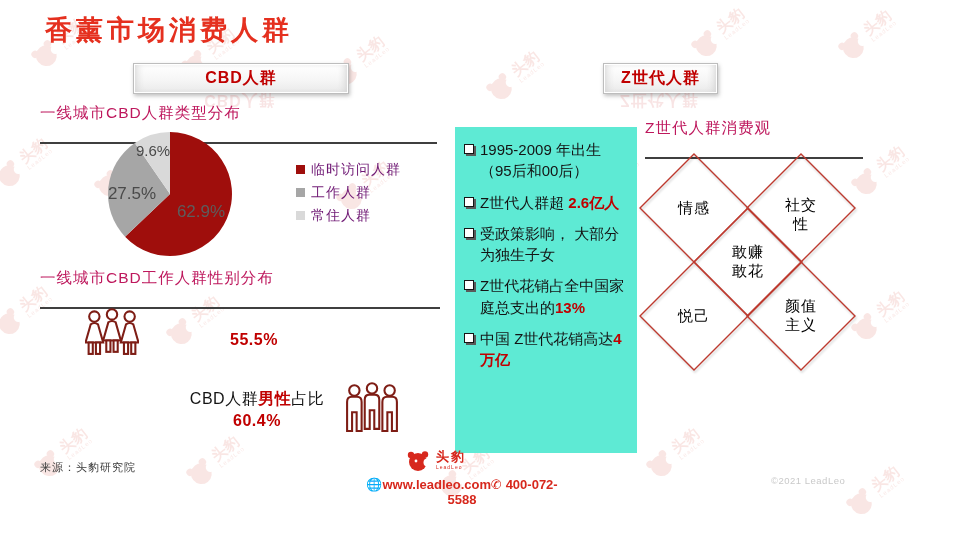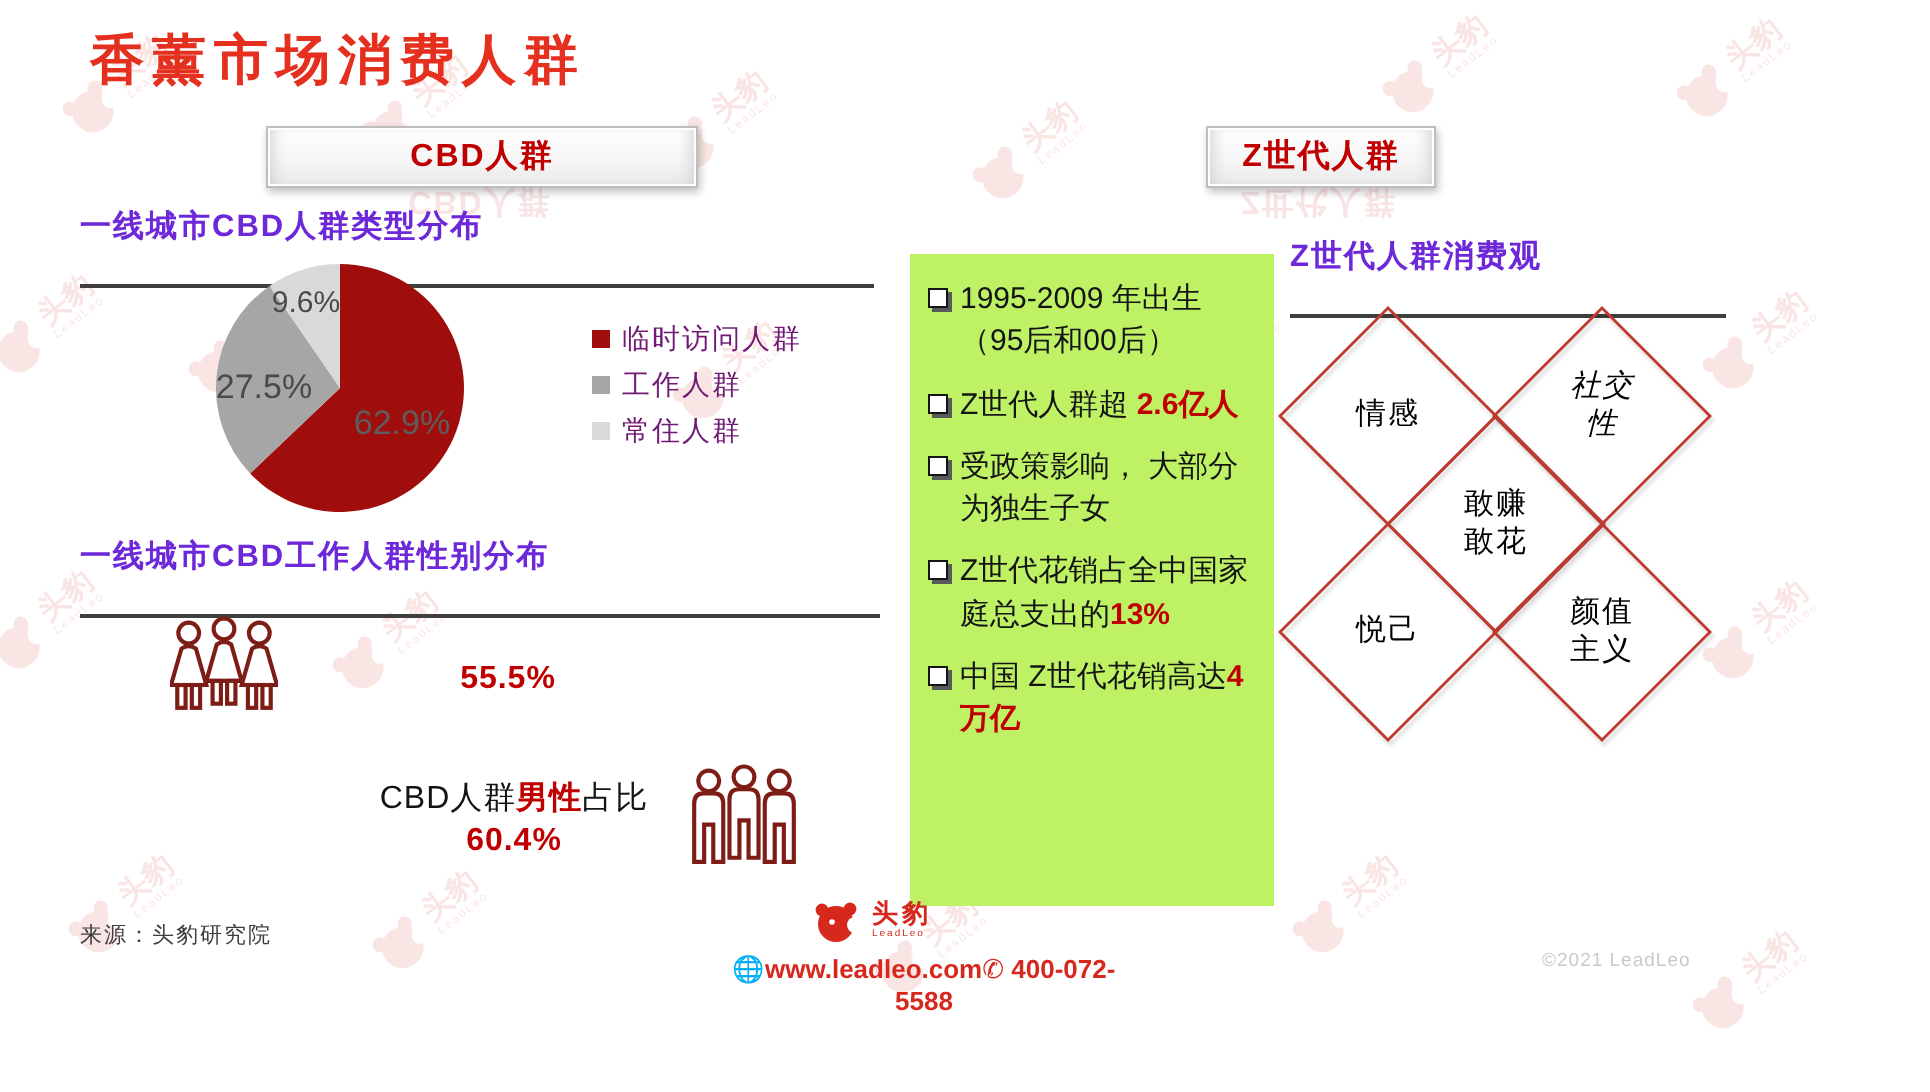--- a/index.html
+++ b/index.html
@@ -19,33 +19,33 @@
   .badge{position:absolute;height:29px;display:flex;align-items:center;justify-content:center;
          color:#c00000;font-weight:bold;font-size:16px;letter-spacing:1px;
          background:linear-gradient(180deg,#ffffff 0%,#f6f6f6 55%,#e9e9e9 100%);
          border:1px solid #bdbdbd;
          box-shadow:inset 0 0 0 1px #ffffff, inset 6px 0 8px -4px #cfcfcf,
                     inset -6px 0 8px -4px #cfcfcf, 1px 2px 4px rgba(0,0,0,0.25);}
   .badge-ref{position:absolute;top:93px;height:20px;overflow:hidden;transform:scaleY(-1);
              opacity:0.10;color:#c00000;font-weight:bold;font-size:16px;letter-spacing:1px;
              text-align:center;line-height:26px;}
   
-  .sec-h{position:absolute;font-size:15.5px;font-weight:bold;color:#6d28d9;letter-spacing:1px;
+  .sec-h{position:absolute;font-size:15.5px;font-weight:normal;color:#be185d;letter-spacing:1px;
          padding-bottom:18px;border-bottom:2px solid #3f3f3f;}
   
   .legend{left:296px;top:158px;}
   .leg-row{display:flex;align-items:center;height:23px;}
   .leg-sq{width:9px;height:9px;margin-right:6px;flex:none;}
   .leg-lb{font-size:14px;color:#701a75;letter-spacing:1px;text-align:center;}
   
   .g-block{position:absolute;width:168px;text-align:center;font-size:16px;color:#141414;letter-spacing:0.5px;}
   .g-val{margin-top:2px;font-weight:bold;color:#c00000;font-size:16px;}
   .red{color:#c00000;font-weight:bold;}
   
-  .feature-box{left:455px;top:127px;width:182px;height:326px;background:#bef264;
+  .feature-box{left:455px;top:127px;width:182px;height:326px;background:#5eead4;
                box-sizing:border-box;padding:12px 7px 0 7px;}
   .feature-box ul{list-style:none;margin:0;padding:0;}
   .feature-box li{display:flex;margin-bottom:10px;font-size:15px;line-height:1.42;color:#141414;}
   .blt{flex:none;width:8px;height:8px;background:#fff;border:1.5px solid #141414;
        box-shadow:2px 2px 0 #5a5a5a;margin:5px 6px 0 2px;}
   
   .dia-wrap{left:637px;top:151px;width:228px;height:228px;}
   .dia-label{position:absolute;transform:translate(-50%,-50%);font-size:15px;color:#000;
              text-align:center;line-height:1.25;letter-spacing:1px;}
   
@@ -416,21 +416,21 @@
 
     <div class="abs dia-wrap">
       <svg width="228" height="228" viewBox="0 0 228 228" fill="none" stroke="#bd3a2f" stroke-width="1.4" style="filter:drop-shadow(1.5px 2px 1px rgba(0,0,0,0.18));">
         <path d="M57,3 L111,57 L57,111 L3,57 Z"></path>
         <path d="M164,3 L218,57 L164,111 L110,57 Z"></path>
         <path d="M111,57 L165,111 L111,165 L57,111 Z"></path>
         <path d="M57,111 L111,165 L57,219 L3,165 Z"></path>
         <path d="M164,111 L218,165 L164,219 L110,165 Z"></path>
       </svg>
       <div class="dia-label" style="left:57px;top:57px;">情感</div>
-      <div class="dia-label" style="left:164px;top:52px;width:34px;font-style:italic;">社交性</div>
+      <div class="dia-label" style="left:164px;top:64px;width:34px;">社交性</div>
       <div class="dia-label" style="left:111px;top:111px;width:34px;">敢赚敢花</div>
       <div class="dia-label" style="left:57px;top:165px;">悦己</div>
       <div class="dia-label" style="left:164px;top:165px;width:34px;">颜值主义</div>
     </div>
 
     <div class="abs source">来源：头豹研究院</div>
 
     <div class="abs f-logo">
       <svg width="26" height="22" viewBox="0 0 26 22">
         <circle cx="12" cy="12" r="9" fill="#d7281d"></circle>

